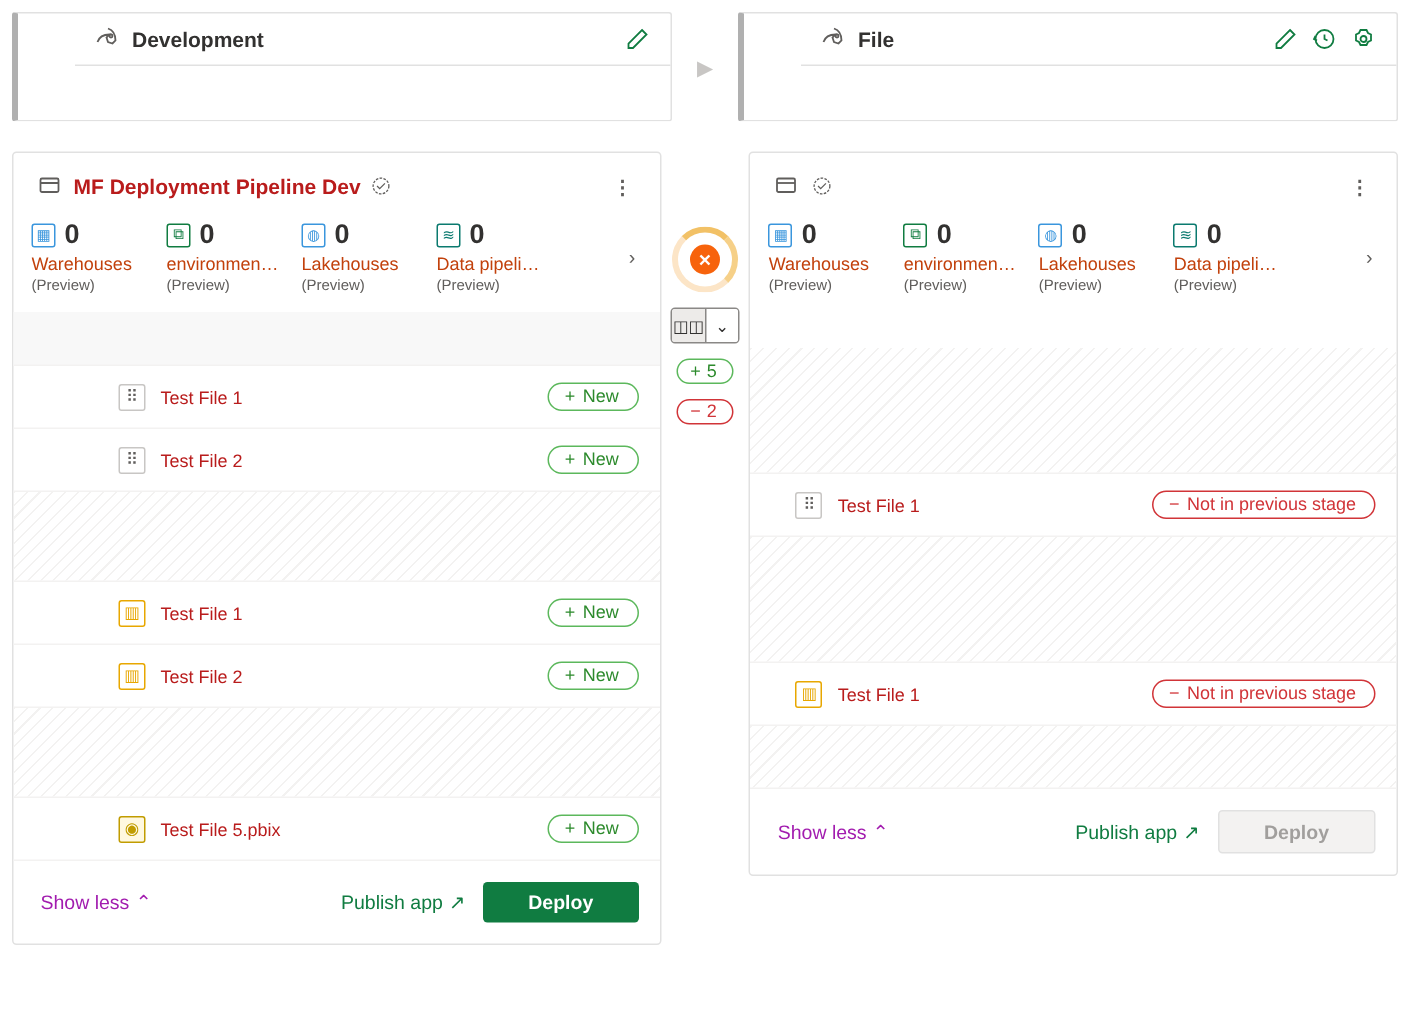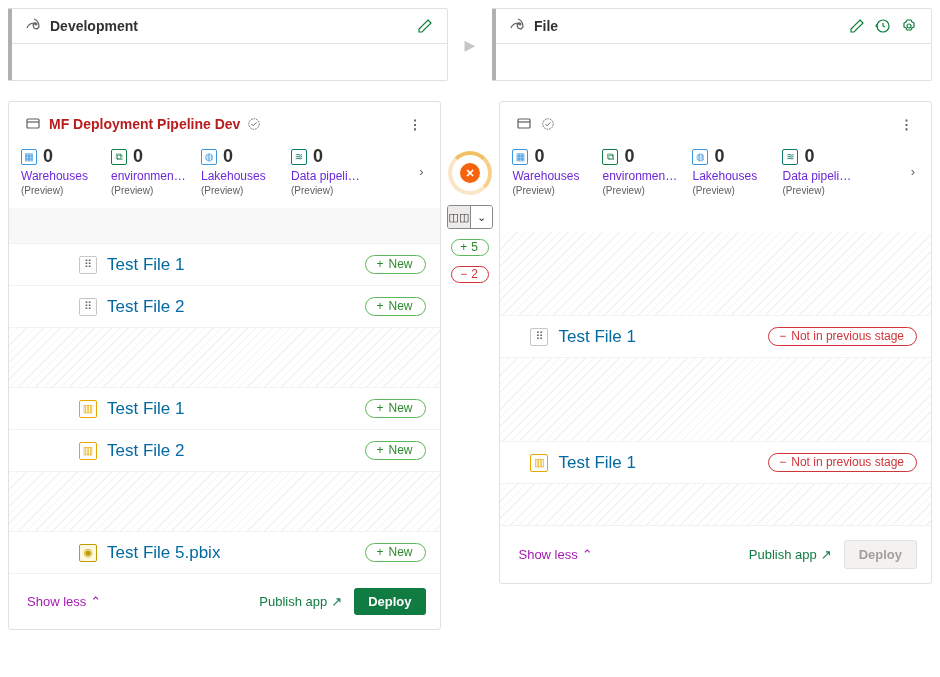--- a/index.html
+++ b/index.html
@@ -13,20 +13,21 @@
     width: 940px;
   }
   .stage-row { display: flex; align-items: center; gap: 12px; margin-bottom: 20px; }
   .stage-header {
     flex: 1;
     border: 1px solid #e1e1e1;
     border-left: 4px solid #b0b0b0;
     border-radius: 2px;
     min-height: 72px;
     position: relative;
+    padding-left: 38px;
   }
   .stage-header-top {
     display: flex;
     align-items: center;
     padding: 7px 12px;
     border-bottom: 1px solid #e1e1e1;
   }
   .stage-title { font-weight: 600; font-size: 14px; margin-left: 6px; }
   .stage-header .actions { margin-left: auto; display: flex; gap: 6px; }
   .icon-btn {
@@ -75,42 +76,42 @@
   .metric .count { font-size: 18px; font-weight: 600; color: #323130; }
   .metric .m-icon {
     width: 16px; height: 16px;
     display:inline-flex; align-items:center; justify-content:center;
     font-size: 10px; border: 1px solid;
     border-radius: 2px;
   }
   .m-icon.blue { border-color:#3a96dd; color:#3a96dd; }
   .m-icon.green { border-color:#107c41; color:#107c41; }
   .m-icon.teal { border-color:#0b7a6f; color:#0b7a6f; }
-  .metric .label { font-size: 12px; color: #6d28d9; white-space: nowrap; overflow: hidden; text-overflow: ellipsis; max-width: 86px; }
+  .metric .label { font-size: 12px; color: #c2410c; white-space: nowrap; overflow: hidden; text-overflow: ellipsis; max-width: 86px; }
   .metric .preview { font-size: 10px; color: #605e5c; }
   .metrics .scroll {
     margin-left: auto; align-self: center;
     color: #605e5c; padding: 4px; cursor: pointer;
   }
   .item-row {
     display: flex; align-items: center;
     padding: 10px 14px 10px 70px;
     border-bottom: 1px solid #f3f2f1;
     min-height: 42px;
   }
   .item-row:first-of-type { border-top: 1px solid #f3f2f1; }
   .item-icon {
     width: 18px; height: 18px; margin-right: 10px;
     display:inline-flex; align-items:center; justify-content:center;
     font-size: 11px; border: 1px solid #c8c6c4; border-radius: 2px;
   }
   .item-icon.app { border-color:#c8c6c4; color:#605e5c; }
   .item-icon.report { border-color:#e8a700; color:#e8a700; }
   .item-icon.model { border-color:#c19c00; color:#c19c00; background:#fff8e0; }
-  .item-name { font-size: 17px; color: #0369a1; }
+  .item-name { font-size: 12px; color: #b91c1c; }
   .pill {
     margin-left: auto;
     border-radius: 10px;
     padding: 1px 12px 2px 10px;
     font-size: 12px;
     display:inline-flex; align-items:center; gap:5px;
     cursor: pointer;
   }
   .pill.new { border: 1px solid #5cb85c; color: #2c8a2c; background:#fff; }
   .pill.red { border: 1px solid #d13438; color: #d13438; background:#fff; }
@@ -128,21 +129,21 @@
     display: flex; align-items: center;
     padding: 14px 14px 14px 18px;
   }
   .show-less { font-size: 13px; color: #a21caf; cursor: pointer; display:inline-flex; gap:4px; align-items:center;}
   .publish {
     margin-left: auto; color: #107c41; font-size: 13px;
     display:inline-flex; gap:4px; align-items:center; cursor:pointer;
     margin-right: 12px;
   }
   .deploy-btn {
-    padding: 6px 14px;
+    padding: 6px 30px;
     border-radius: 3px; border:none;
     font-size: 13px; font-weight:600;
   }
   .deploy-btn.primary { background:#107c41; color:#fff; cursor:pointer; }
   .deploy-btn.disabled { background:#f3f2f1; color:#a19f9d; cursor:not-allowed; border:1px solid #e1e1e1; }
   .sync-circle {
     width: 44px; height: 44px;
     border-radius: 50%;
     position: relative;
     display:flex; align-items:center; justify-content:center;

